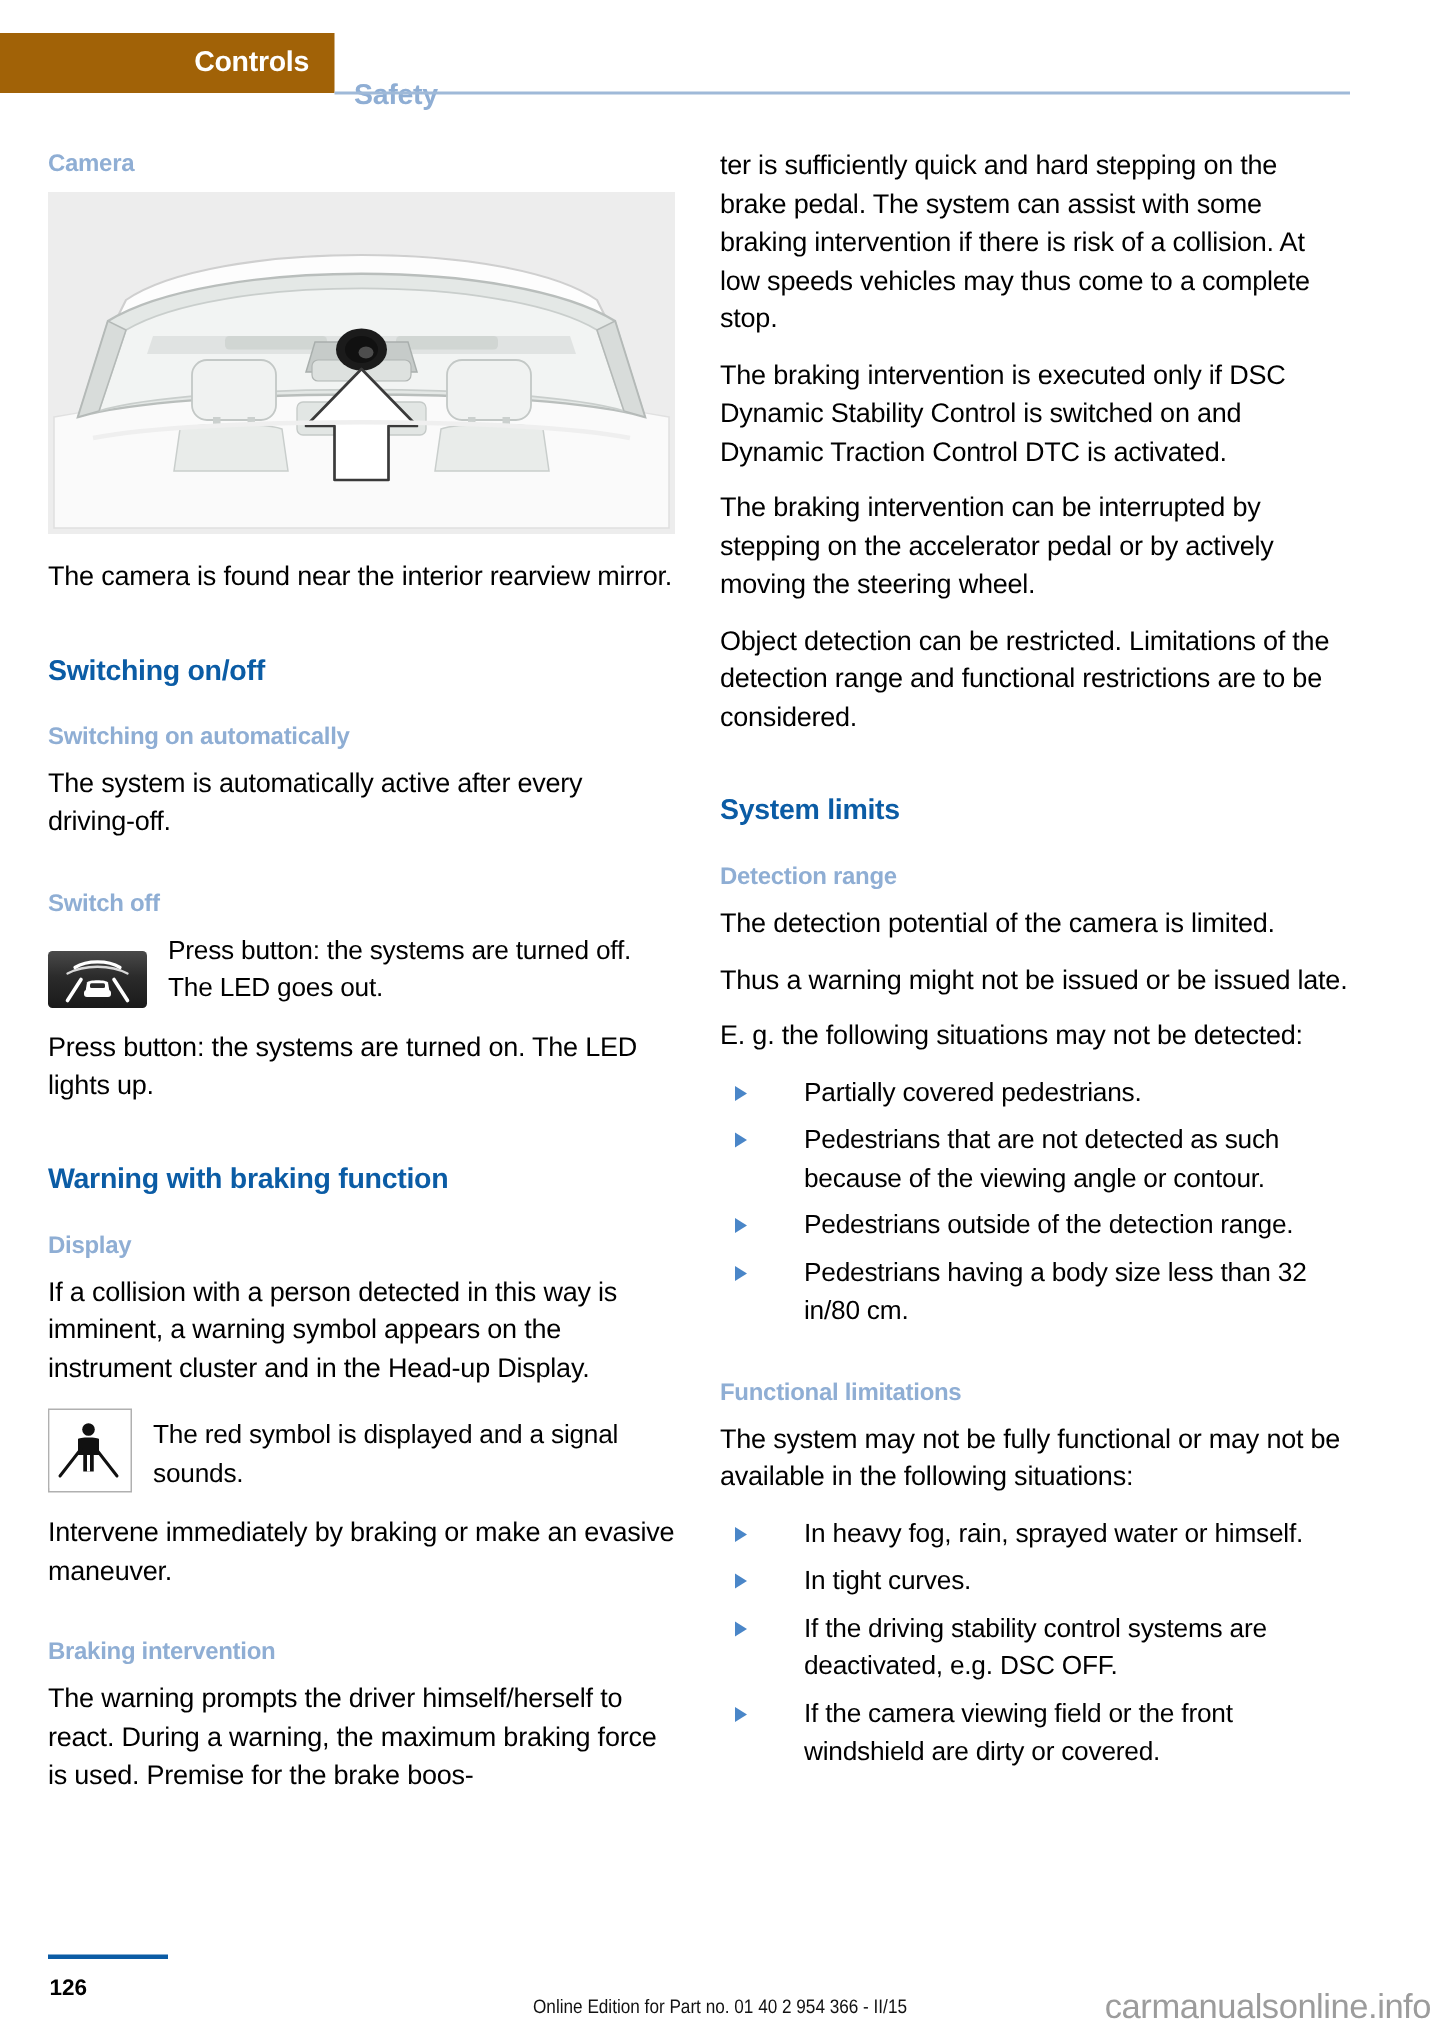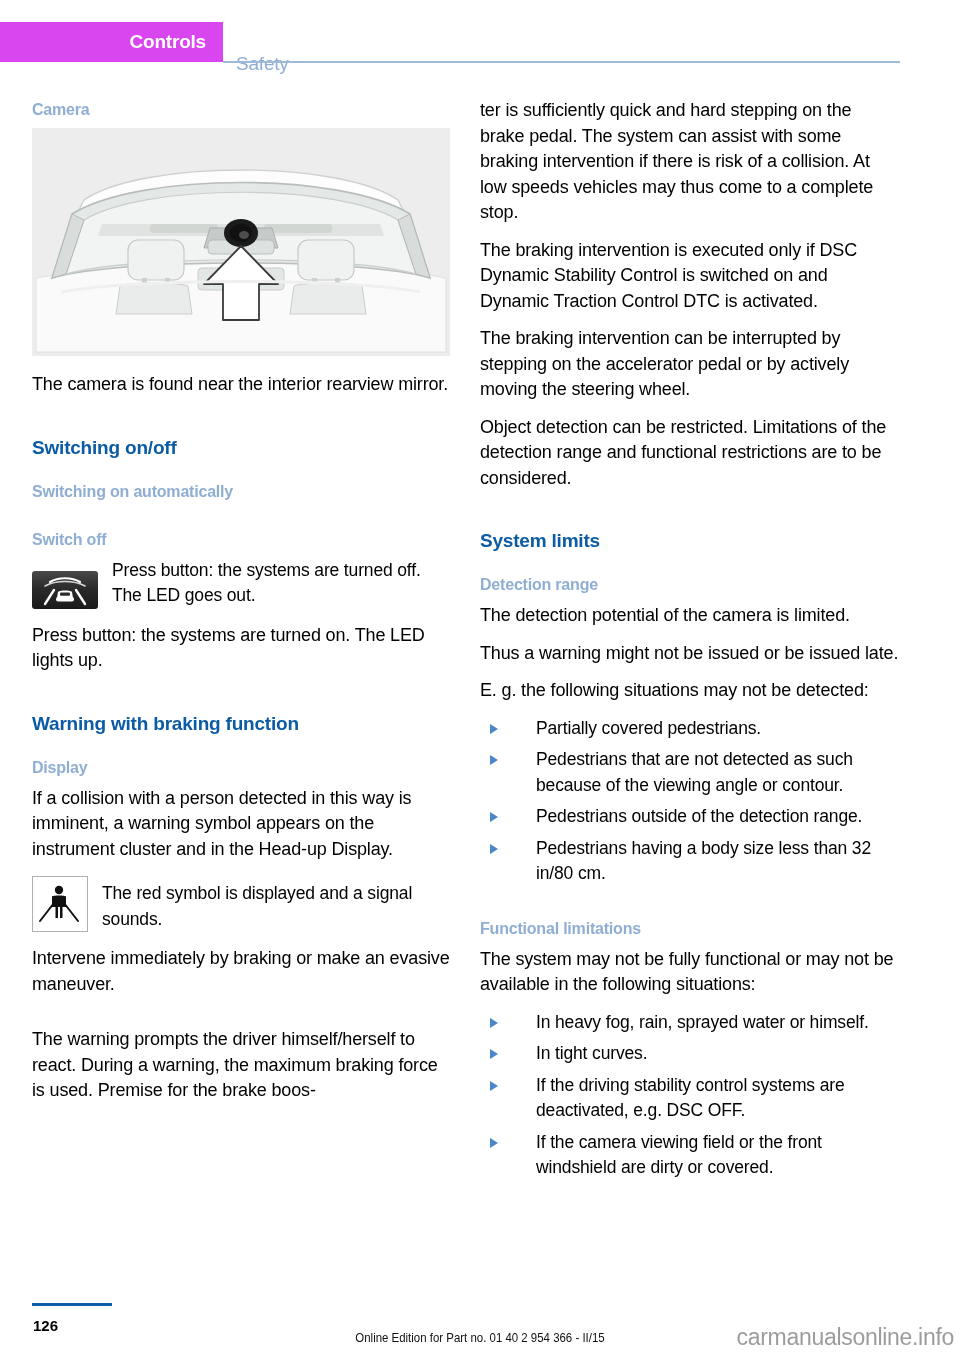--- a/index.html
+++ b/index.html
@@ -23,38 +23,38 @@
     top: 22px;
     width: 960px;
     height: 40px;
   }
   .tab-active {
     position: absolute;
     left: 0;
     top: 0;
     width: 223px;
     height: 40px;
-    background: #d946ef;
+    background: #a16207;
   }
   .tab-active-label {
     position: absolute;
     right: 17px;
     top: 9px;
     color: #ffffff;
     font-size: 19px;
     font-weight: bold;
     letter-spacing: -0.2px;
   }
   .tab-inactive-label {
     position: absolute;
     left: 236px;
     top: 31px;
     color: #8FAED4;
     font-size: 19px;
-    font-weight: normal;
+    font-weight: bold;
     letter-spacing: -0.2px;
   }
   .header-rule {
     position: absolute;
     left: 223px;
     top: 61px;
     width: 677px;
     height: 2px;
     background: #9FB9D8;
   }
@@ -263,20 +263,21 @@
     </svg>
   </div>
 
   <p class="body">The camera is found near the interior rearview mirror.</p>
 
   <div class="spacer-lg"></div>
   <h2 class="major">Switching on/off</h2>
 
   <div class="spacer-sm"></div>
   <h2 class="sub">Switching on automatically</h2>
+  <p class="body">The system is automatically active after every driving-off.</p>
 
   <div class="spacer-md"></div>
   <h2 class="sub">Switch off</h2>
 
   <div class="icon-row">
     <div class="icon-lane">
       <svg width="66" height="38" viewBox="0 0 66 38" xmlns="http://www.w3.org/2000/svg">
         <rect x="0" y="0" width="66" height="38" rx="3" fill="none"></rect>
 
         <path d="M18 11 C 26 6, 40 6, 48 11" fill="none" stroke="#FFFFFF" stroke-width="2.2" stroke-linecap="round"></path>
@@ -316,20 +317,21 @@
         <path d="M21 26 L 7 44" stroke="#111111" stroke-width="2" stroke-linecap="round"></path>
         <path d="M31 26 L 45 44" stroke="#111111" stroke-width="2" stroke-linecap="round"></path>
       </svg>
     </div>
     <div class="icon-text">The red symbol is displayed and a signal sounds.</div>
   </div>
 
   <p class="body">Intervene immediately by braking or make an evasive maneuver.</p>
 
   <div class="spacer-md"></div>
+  <h2 class="sub">Braking intervention</h2>
   <p class="body">The warning prompts the driver himself/herself to react. During a warning, the maximum braking force is used. Premise for the brake boos-</p>
 
 </div>
 
 <div class="col col-right">
 
   <p class="body">ter is sufficiently quick and hard stepping on the brake pedal. The system can assist with some braking intervention if there is risk of a collision. At low speeds vehicles may thus come to a complete stop.</p>
   <p class="body">The braking intervention is executed only if DSC Dynamic Stability Control is switched on and Dynamic Traction Control DTC is activated.</p>
   <p class="body">The braking intervention can be interrupted by stepping on the accelerator pedal or by actively moving the steering wheel.</p>
   <p class="body">Object detection can be restricted. Limitations of the detection range and functional restrictions are to be considered.</p>

